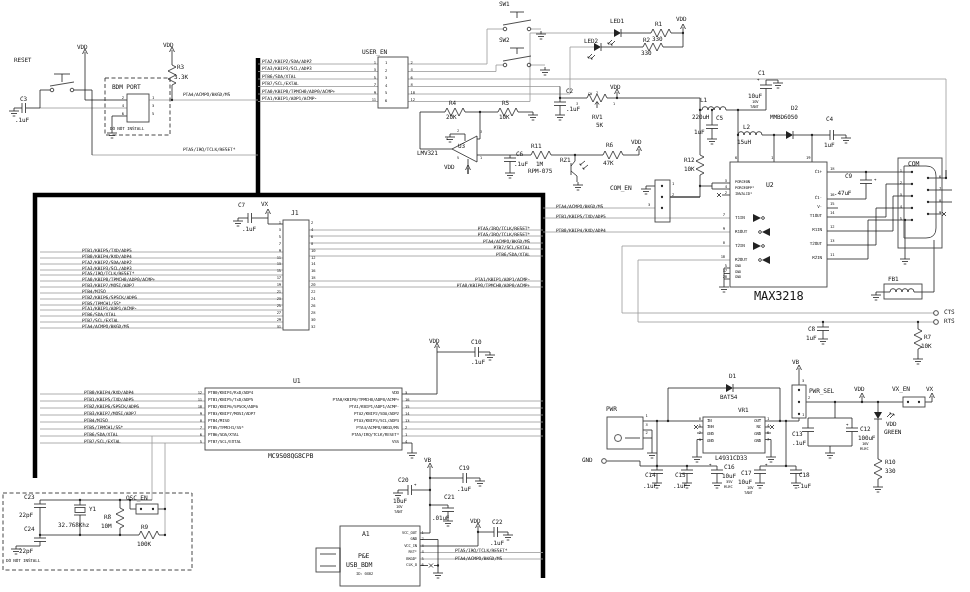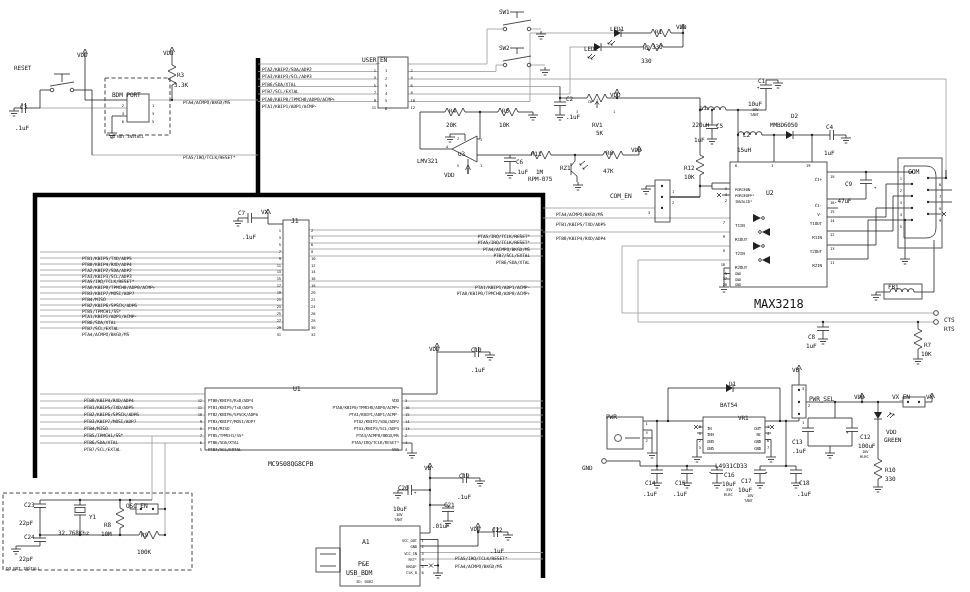--- a/index.html
+++ b/index.html
@@ -1,19 +1,19 @@
 <!DOCTYPE html>
 <html><head>
 <meta charset="utf-8">
 <style>
   html,body{margin:0;padding:0;background:#fff;}
   #canvas{position:relative;width:970px;height:592px;background:#fff;overflow:hidden;
           font-family:"DejaVu Sans Mono",monospace;}
   #canvas svg{position:absolute;left:0;top:0;}
-  #lab{position:absolute;left:0;top:8px;width:970px;height:441px;}
+  #lab{position:absolute;left:0;top:0;width:970px;height:441px;}
   #lab span{position:absolute;white-space:nowrap;line-height:1;color:#151515;
             letter-spacing:-0.15px;}
   .wg{stroke:#9a9a9a;stroke-width:0.8;fill:none;}
   .wk{stroke:#222;stroke-width:0.8;fill:none;}
   .bus{stroke:#000;stroke-width:4.5;fill:none;}
   .bx{stroke:#444;stroke-width:0.9;fill:none;}
   .bxd{stroke:#333;stroke-width:0.9;fill:none;stroke-dasharray:4 2.5;}
   .fillk{fill:#222;stroke:none;}
 </style>
 </head>

